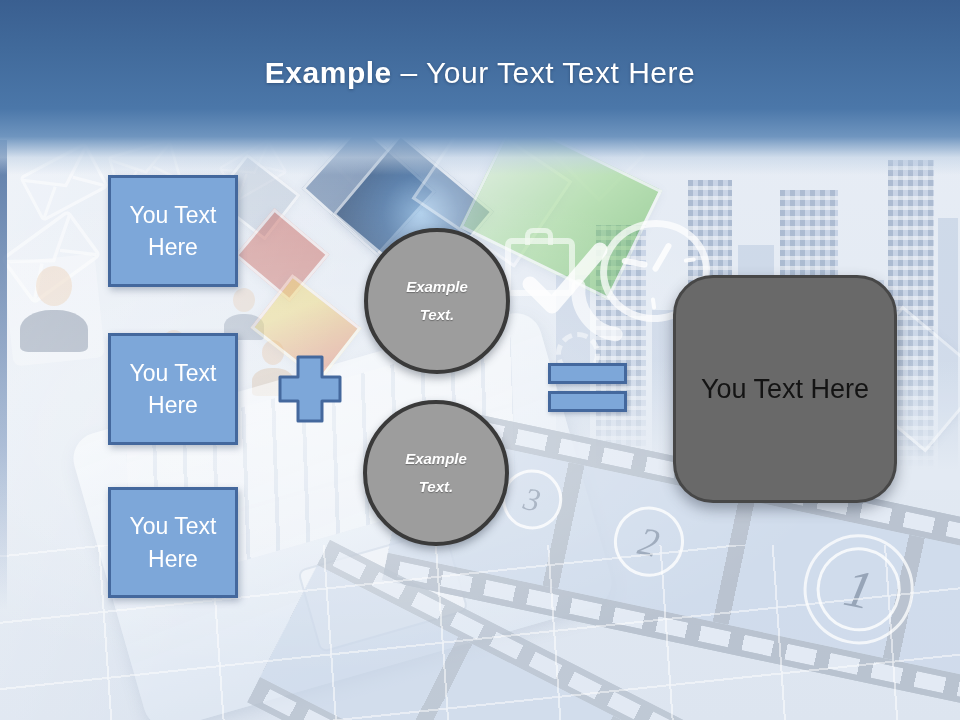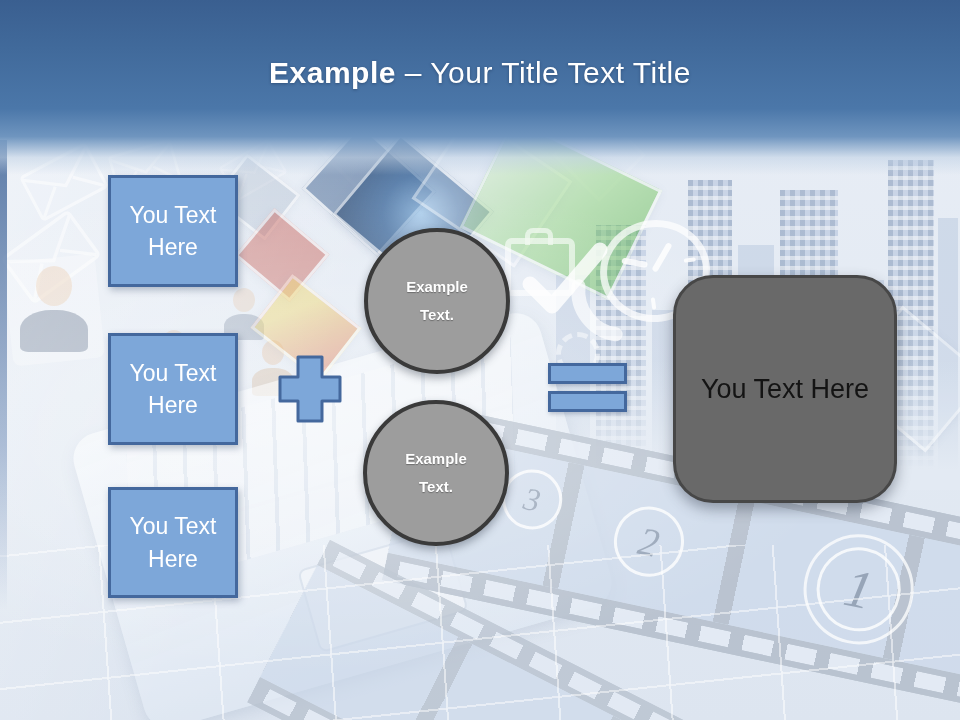--- a/index.html
+++ b/index.html
@@ -114,21 +114,21 @@
     display:flex;align-items:center;justify-content:center;
     box-shadow:2px 3px 7px rgba(55,75,105,.35);
   }
   .circle{
     width:146px;height:146px;border-radius:50%;box-sizing:border-box;
     background:#9d9d9d;border:4px solid #3a3a3a;
     display:flex;align-items:center;justify-content:center;
     box-shadow:0 4px 9px rgba(45,55,70,.4);
   }
   .circle span{display:block;width:92px;text-align:center;color:#ffffff;
-    font-size:15px;font-weight:bold;line-height:1.85;
+    font-size:15px;font-weight:bold;font-style:italic;line-height:1.85;
     text-shadow:0 1px 1px rgba(60,60,60,.5);}
   .eqbar{width:79px;height:21px;box-sizing:border-box;background:#7da7d9;border:3px solid #44689d;
     box-shadow:1px 2px 4px rgba(55,75,105,.3);}
   .result-box{
     left:673px;top:275px;width:224px;height:228px;box-sizing:border-box;
     background:#696969;border:3px solid #474747;border-radius:40px;
     display:flex;align-items:center;justify-content:center;
     color:#141414;font-size:27px;
     box-shadow:0 6px 14px rgba(55,65,80,.45);
   }
@@ -263,21 +263,21 @@
     <div class="rail"></div>
   </div>
 
   <div class="abs floor"></div>
   <div class="abs mist"></div>
   <div class="abs left-edge"></div>
 
   <div class="abs header-bg"></div>
   <h1 class="abs title">
     <span class="b">Example</span>
-    <span>– Your Title Text Title</span>
+    <span>– Your Text Text Here</span>
   </h1>
 
   <div class="abs input-box" style="top:175px;height:112px;">
     <span style="width:110px;">You Text Here</span>
   </div>
   <div class="abs input-box" style="top:333px;height:112px;">
     <span style="width:110px;">You Text Here</span>
   </div>
   <div class="abs input-box" style="top:487px;height:111px;">
     <span style="width:110px;">You Text Here</span>

